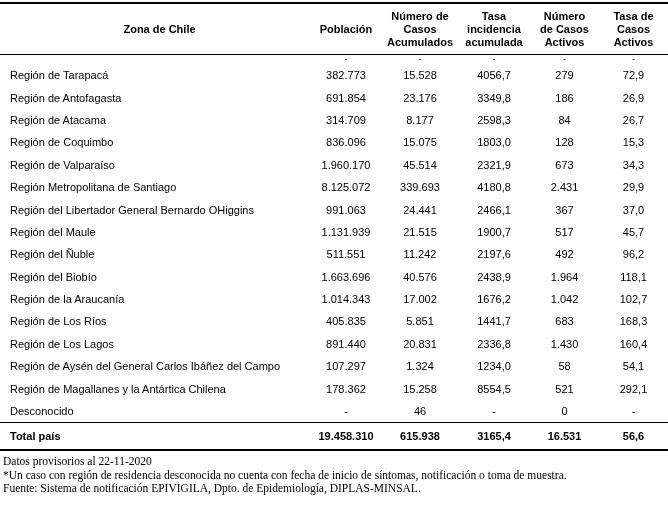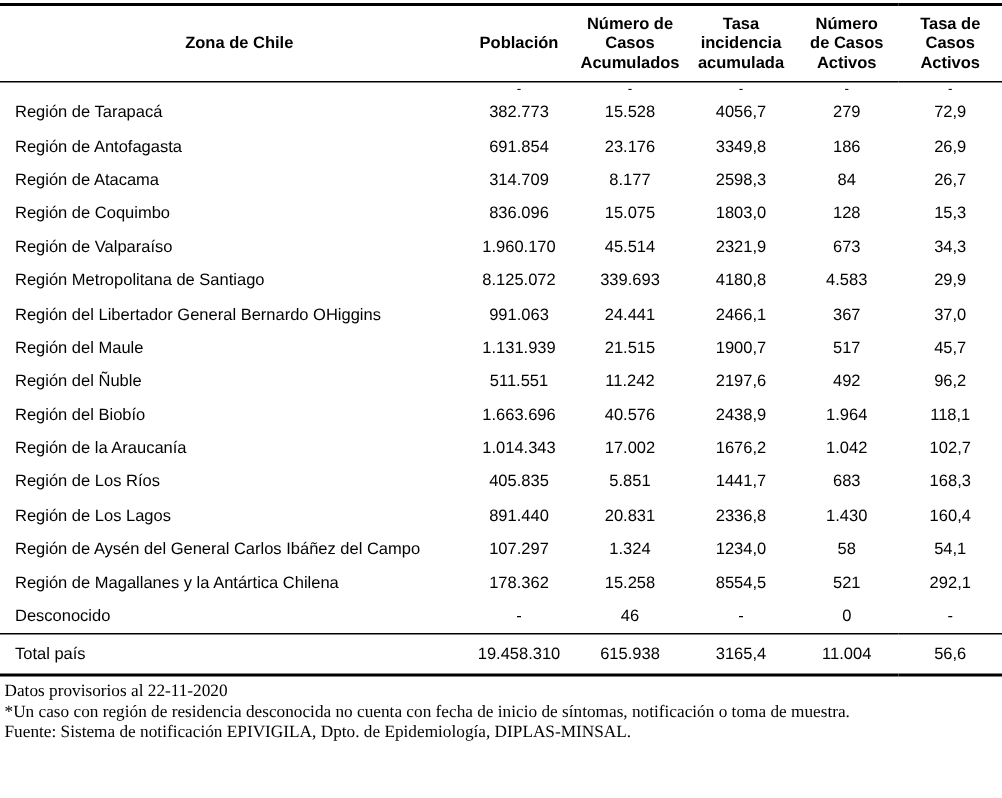--- a/index.html
+++ b/index.html
@@ -52,21 +52,21 @@
     vertical-align: middle;
   }
   td.col-region {
     text-align: left;
     padding-left: 10px !important;
   }
   td.col-num {
     text-align: center;
   }
   tr.total-row td {
-    font-weight: normal;
+    font-weight: bold;
     font-size: 11px;
     height: 24px;
     vertical-align: middle;
     border-top: 1px solid #000000;
     border-bottom: 2px solid #000000;
     margin-top: 23px;
   }
   .footnotes {
     font-family: "Liberation Serif", serif;
     font-size: 11.5px;
@@ -153,21 +153,21 @@
           <td class="col-num">45.514</td>
           <td class="col-num">2321,9</td>
           <td class="col-num">673</td>
           <td class="col-num">34,3</td>
         </tr>
         <tr>
           <td class="col-region">Región Metropolitana de Santiago</td>
           <td class="col-num">8.125.072</td>
           <td class="col-num">339.693</td>
           <td class="col-num">4180,8</td>
-          <td class="col-num">4.583</td>
+          <td class="col-num">2.431</td>
           <td class="col-num">29,9</td>
         </tr>
         <tr>
           <td class="col-region">Región del Libertador General Bernardo OHiggins</td>
           <td class="col-num">991.063</td>
           <td class="col-num">24.441</td>
           <td class="col-num">2466,1</td>
           <td class="col-num">367</td>
           <td class="col-num">37,0</td>
         </tr>
@@ -243,21 +243,21 @@
           <td class="col-num">0</td>
           <td class="col-num">-</td>
         </tr>
       </tbody>
     <tfoot>
       <tr class="total-row">
         <td class="col-region">Total país</td>
         <td class="col-num">19.458.310</td>
         <td class="col-num">615.938</td>
         <td class="col-num">3165,4</td>
-        <td class="col-num">11.004</td>
+        <td class="col-num">16.531</td>
         <td class="col-num">56,6</td>
       </tr>
     </tfoot>
   </table>
 
   <div class="footnotes">
     <div>Datos provisorios al 22-11-2020</div>
     <div>*Un caso con región de residencia desconocida no cuenta con fecha de inicio de síntomas, notificación o toma de muestra.</div>
     <div>Fuente: Sistema de notificación EPIVIGILA, Dpto. de Epidemiología, DIPLAS-MINSAL.</div>
   </div>

